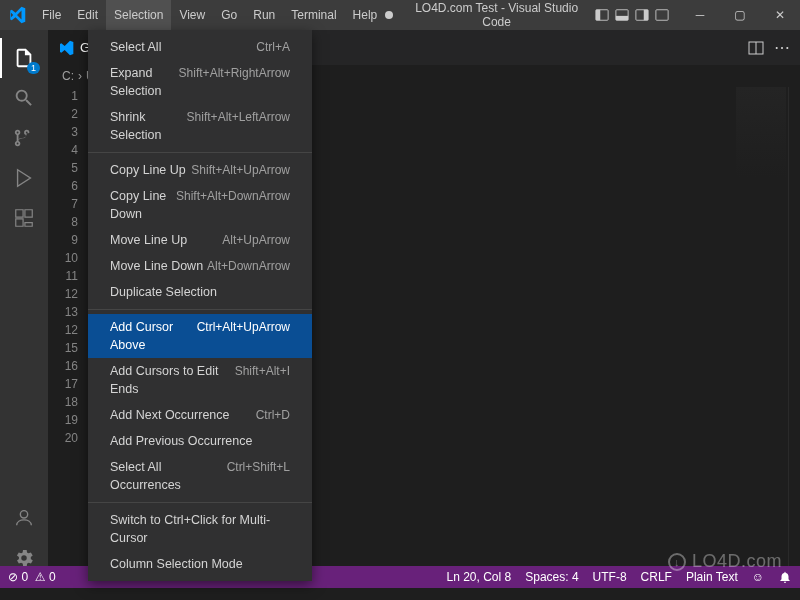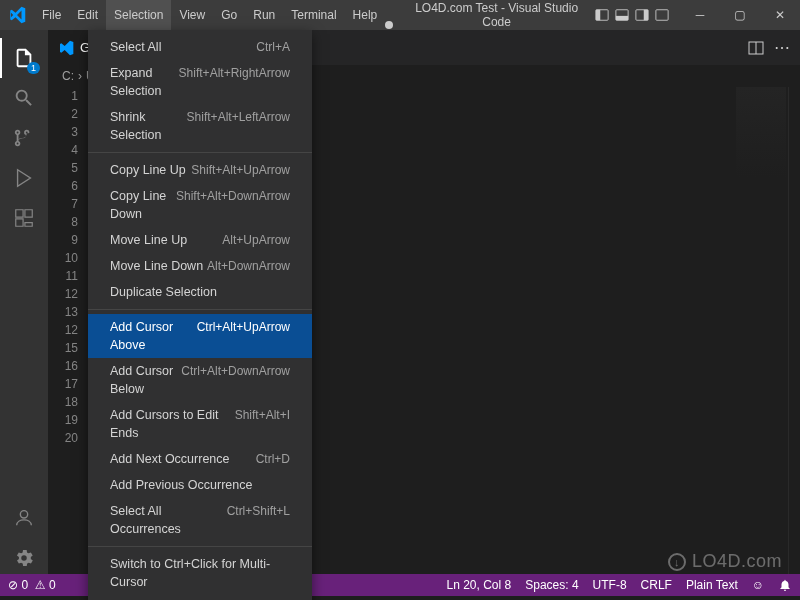--- a/index.html
+++ b/index.html
@@ -4,21 +4,21 @@
 <style>
 * { margin: 0; padding: 0; box-sizing: border-box; font-family: "Segoe UI", Arial, sans-serif; }
 body { width: 800px; height: 600px; overflow: hidden; background: #1e1e1e; color: #cccccc; position: relative; }
 
 
 .titlebar { height: 30px; background: #3c3c3c; display: flex; align-items: center; font-size: 12px; color: #cccccc; }
 .titlebar .logo { width: 34px; display: flex; align-items: center; justify-content: center; }
 .titlebar .menus { display: flex; gap: 0; }
 .titlebar .menu-item { padding: 0 8px; line-height: 30px; cursor: default; }
 .titlebar .menu-item.active { background: #505050; }
-.titlebar .title-center { flex: 1; text-align: center; display: flex; align-items: flex-end; justify-content: center; gap: 6px; }
+.titlebar .title-center { flex: 1; text-align: center; display: flex; align-items: center; justify-content: center; gap: 6px; }
 .titlebar .dot { width: 8px; height: 8px; border-radius: 50%; background: #cccccc; }
 .titlebar .win-controls { display: flex; gap: 0; }
 .titlebar .layout-icons { display: flex; gap: 4px; margin-right: 10px; }
 .titlebar .layout-icons span { width: 16px; height: 16px; display: flex; align-items: center; justify-content: center; }
 .titlebar .win-btn { width: 40px; text-align: center; line-height: 30px; }
 
 
 .activitybar { position: absolute; left: 0; top: 30px; bottom: 22px; width: 48px; background: #333333; display: flex; flex-direction: column; align-items: center; padding-top: 8px; }
 .activitybar .act-icon { width: 48px; height: 40px; display: flex; align-items: center; justify-content: center; color: #858585; position: relative; }
 .activitybar .act-icon.active { color: #ffffff; }
@@ -45,21 +45,21 @@
 
 
 .dropdown { position: absolute; left: 88px; top: 30px; width: 224px; background: #303031; box-shadow: 0 4px 12px rgba(0,0,0,0.5); font-size: 12.5px; color: #d4d4d4; z-index: 100; padding: 4px 0; }
 .dropdown .mi { display: flex; justify-content: space-between; padding: 4px 22px; line-height: 18px; }
 .dropdown .mi.highlight { background: #0a4e94; color: #ffffff; }
 .dropdown .sep { height: 1px; background: #454545; margin: 4px 0; }
 .dropdown .shortcut { color: #a0a0a0; font-size: 12px; }
 .dropdown .mi.highlight .shortcut { color: #ffffff; }
 
 
-.statusbar { position: absolute; left: 0; right: 0; bottom: 4px; height: 22px; background: #68217a; color: #ffffff; display: flex; align-items: center; font-size: 12px; padding: 0 8px; gap: 12px; }
+.statusbar { position: absolute; left: 0; right: 0; bottom: 12px; height: 22px; background: #68217a; color: #ffffff; display: flex; align-items: center; font-size: 12px; padding: 0 8px; gap: 12px; }
 .statusbar .right { margin-left: auto; display: flex; gap: 14px; align-items: center; }
 
 
 .watermark { position: absolute; right: 18px; bottom: 28px; color: rgba(255,255,255,0.35); font-size: 18px; font-weight: 300; letter-spacing: 0.5px; display: flex; align-items: center; gap: 6px; }
 .watermark .wdot { width: 18px; height: 18px; border: 2px solid rgba(255,255,255,0.35); border-radius: 50%; display: flex; align-items: center; justify-content: center; font-size: 11px; }
 
 svg { display: block; }
 </style>
 </head>
 <body>
@@ -245,24 +245,20 @@
     <div class="mi">
       <span>Duplicate Selection</span>
       <span class="shortcut"></span>
     </div>
     <div class="sep"></div>
     <div class="mi highlight">
       <span>Add Cursor Above</span>
       <span class="shortcut">Ctrl+Alt+UpArrow</span>
     </div>
     <div class="mi">
-      <span>Add Cursor Below</span>
-      <span class="shortcut">Ctrl+Alt+DownArrow</span>
-    </div>
-    <div class="mi">
       <span>Add Cursors to Edit Ends</span>
       <span class="shortcut">Shift+Alt+I</span>
     </div>
     <div class="mi">
       <span>Add Next Occurrence</span>
       <span class="shortcut">Ctrl+D</span>
     </div>
     <div class="mi">
       <span>Add Previous Occurrence</span>
       <span class="shortcut"></span>

